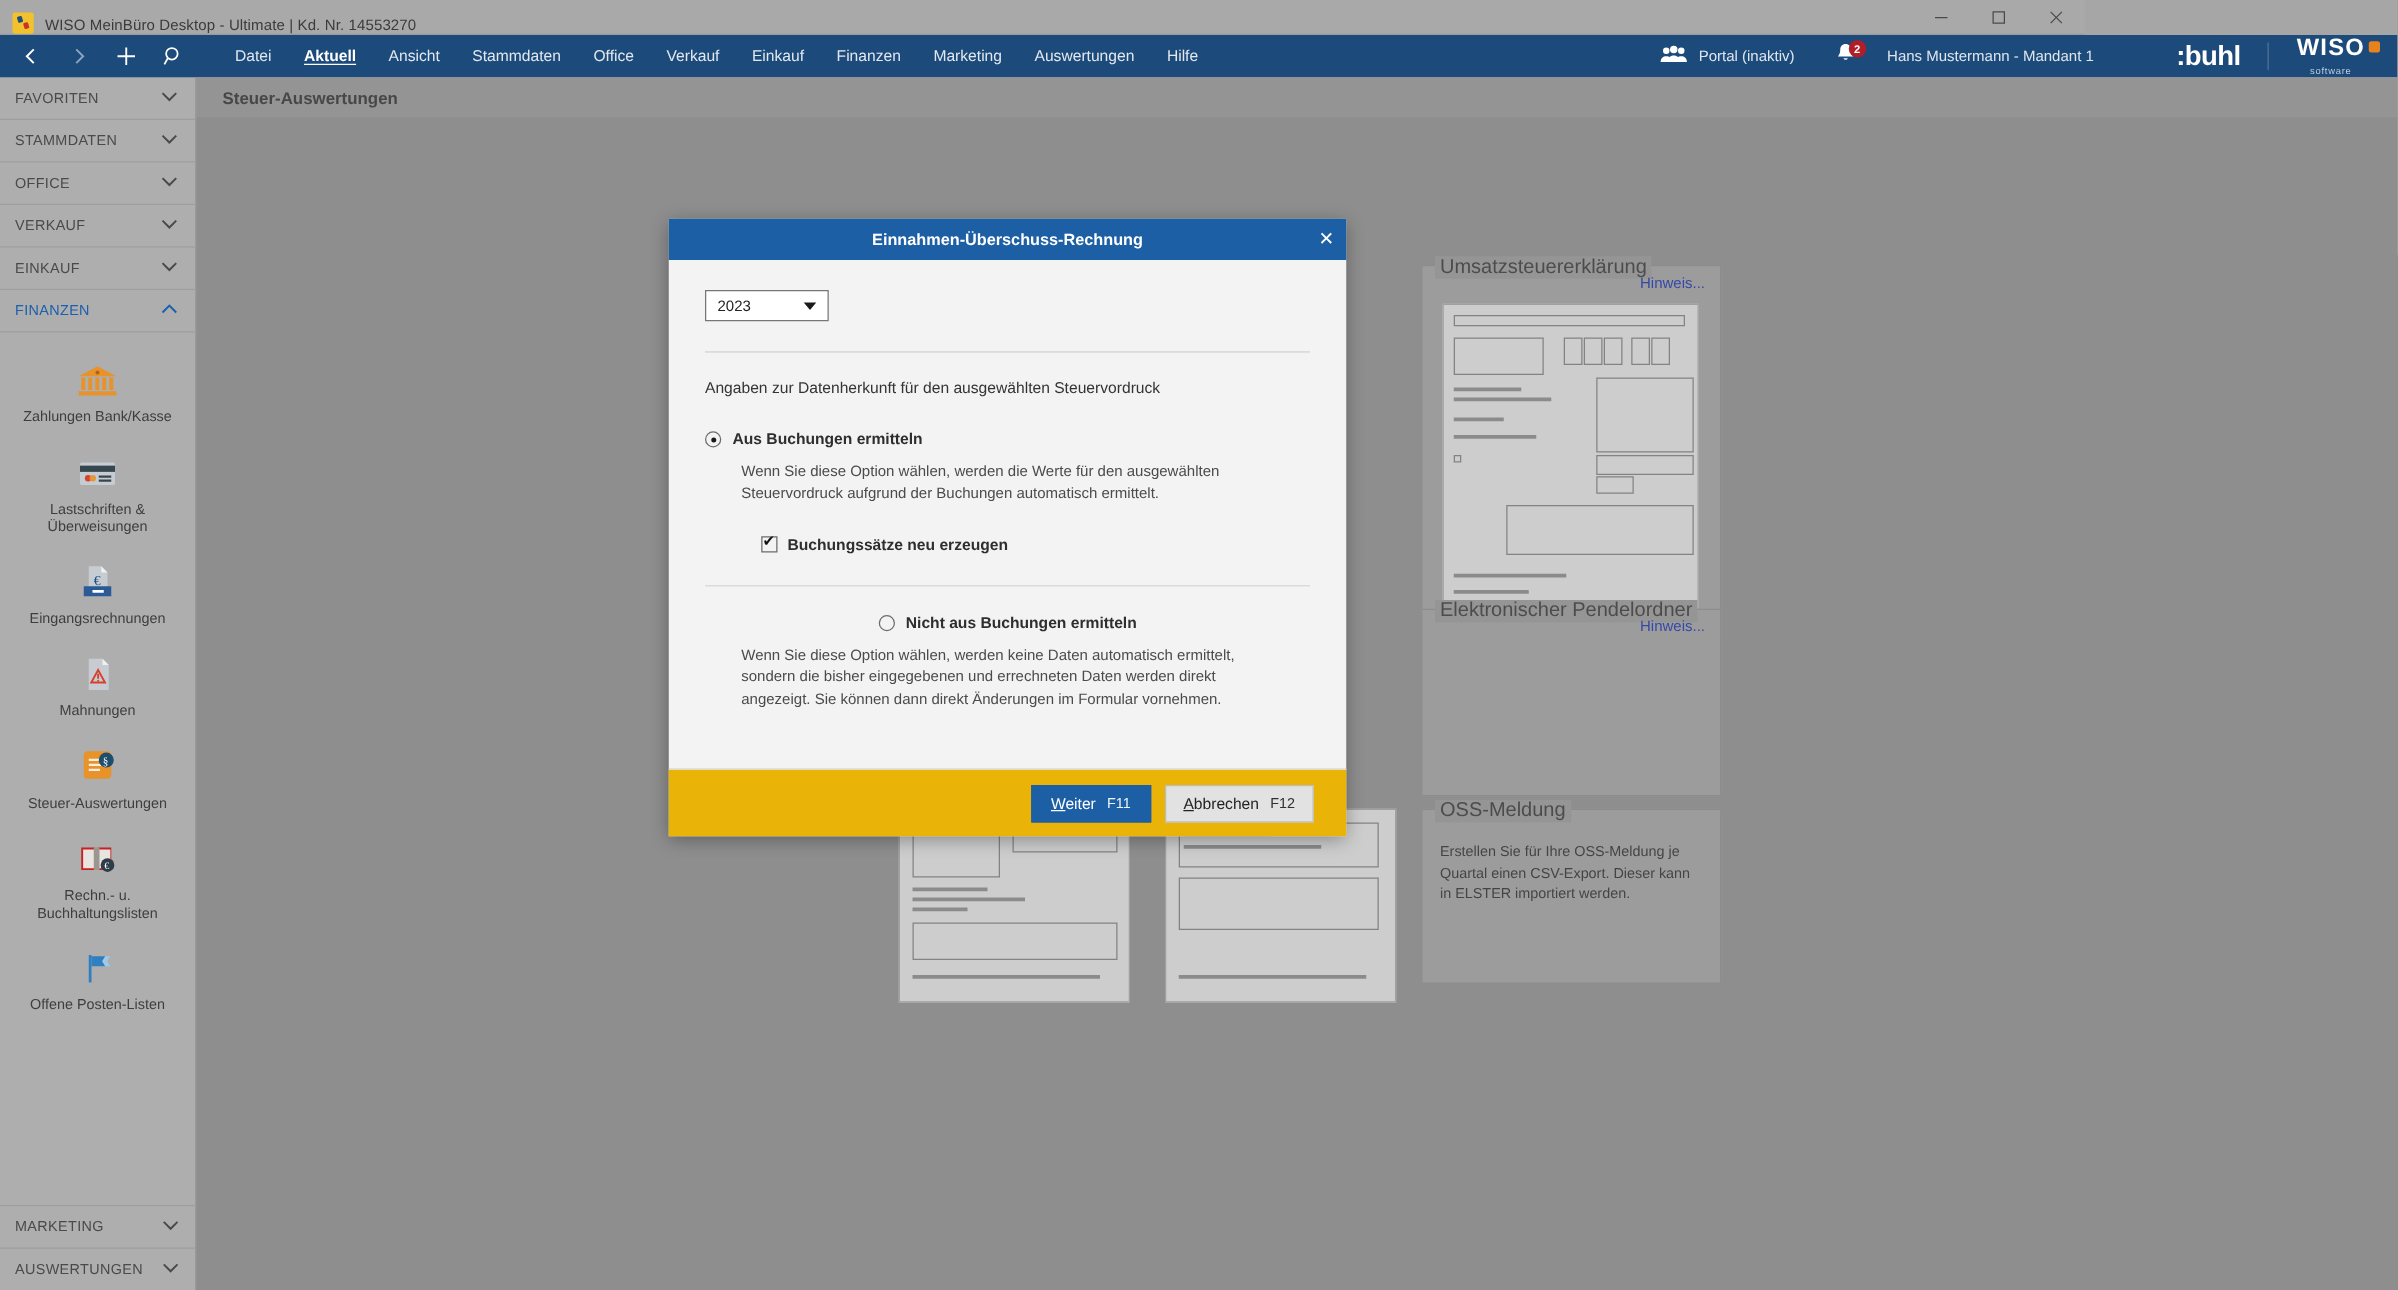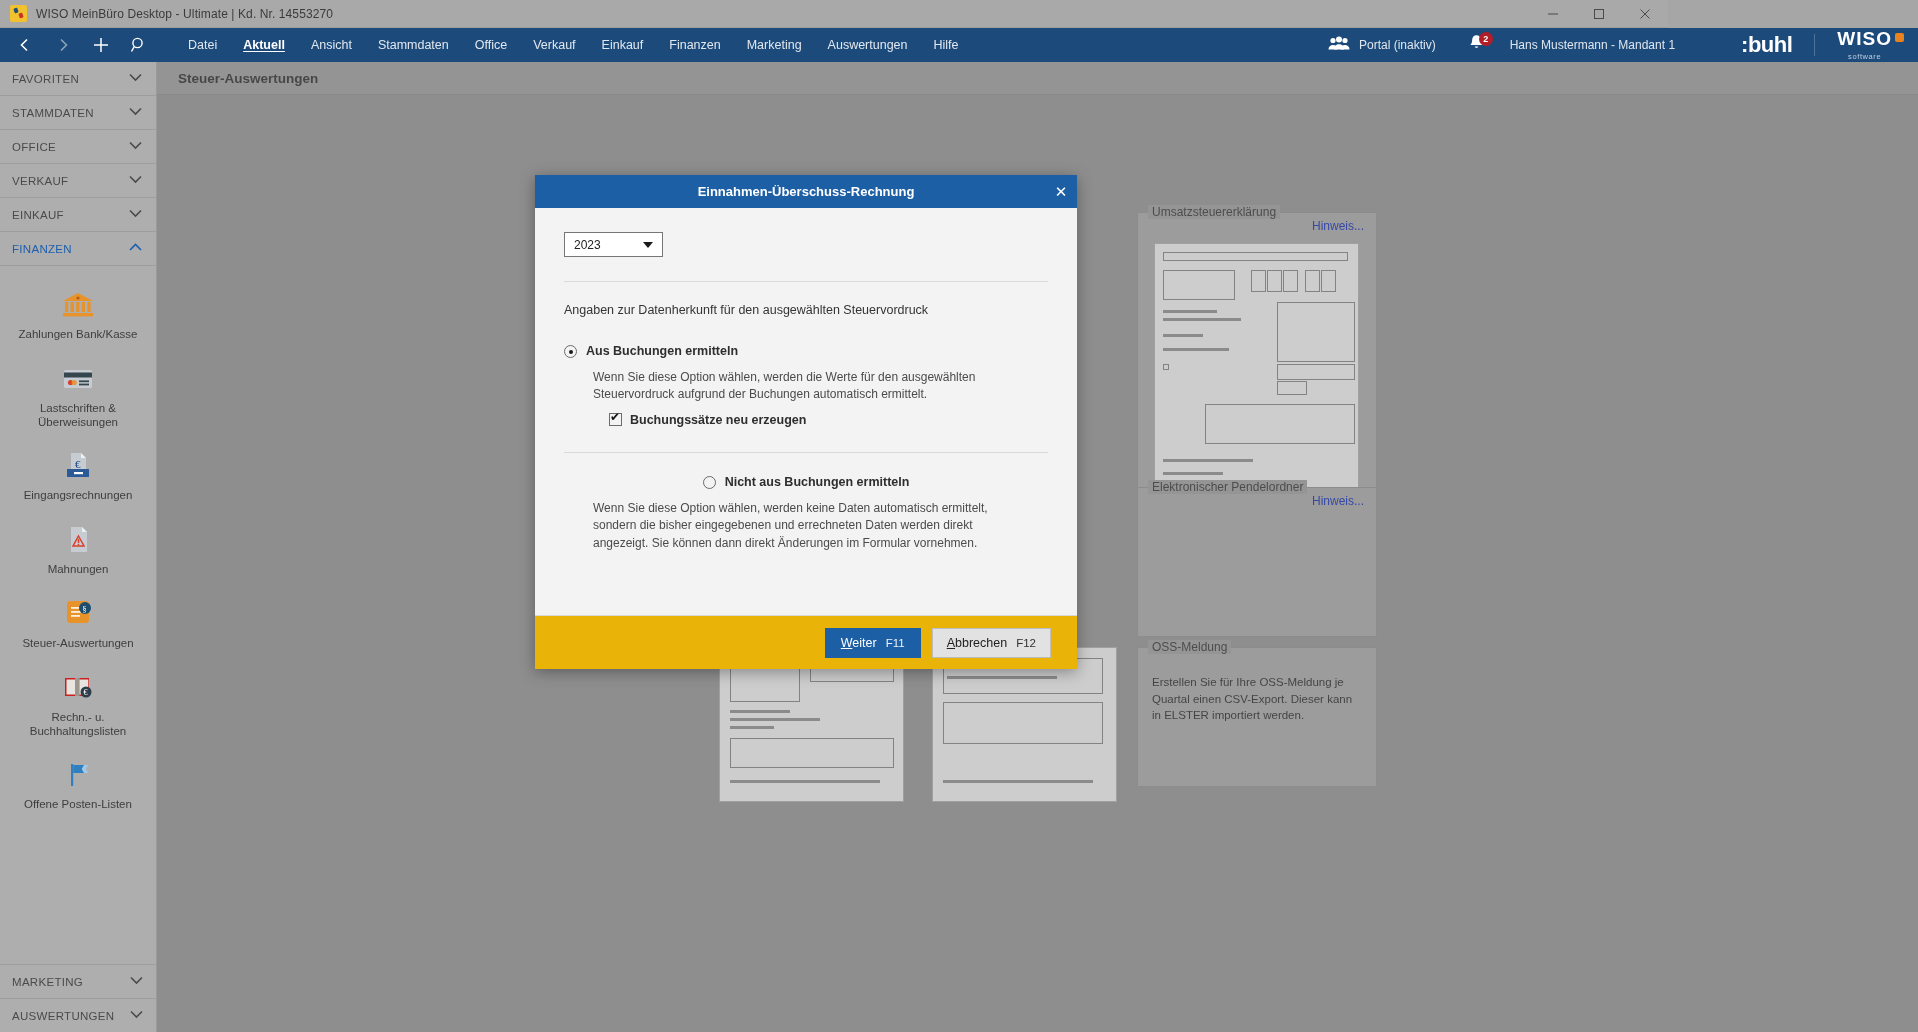--- a/index.html
+++ b/index.html
@@ -7,21 +7,21 @@
     width: 1918px; height: 1032px;
     font-family: "Liberation Sans", sans-serif;
     overflow: hidden;
     background: #a6a6a6;
   }
   #app { position: relative; width: 1918px; height: 1032px; }
 
   
   .titlebar {
     position: absolute; top: 0; left: 0; width: 1668px; height: 28px;
-    background: #a9a9a9; display: flex; align-items: center;
+    background: #a9a9a9; display: flex; align-items: flex-end;
     border-bottom: 1px solid #9c9c9c;
   }
   .title-logo {
     width: 17px; height: 17px; margin-left: 10px; margin-right: 9px;
     background: #f2c12e; border-radius: 2px; position: relative; flex: none;
   }
   .title-logo::before {
     content: ""; position: absolute; left: 4px; top: 3px;
     width: 4px; height: 5px; background: #1f4e79; border-radius: 1px;
     transform: rotate(-18deg);
@@ -97,21 +97,21 @@
     height: 33px; background: #a8a8a8; display: flex; align-items: center;
     padding-left: 21px; border-bottom: 1px solid #9a9a9a;
   }
   .page-title { font-size: 13.5px; font-weight: bold; color: #333; }
 
   
   .cards { position: absolute; top: 60px; left: 520px; width: 1200px; }
   .card {
     position: absolute; background: #b4b4b4; border: 1px solid #9b9b9b;
   }
-  .card-title { position: absolute; font-size: 12px; color: #3a3a3a; background: #a9a9a9; padding: 0 4px; top: -8px; left: 10px; }
+  .card-title { position: absolute; font-size: 16px; color: #3a3a3a; background: #a9a9a9; padding: 0 4px; top: -8px; left: 10px; }
   .hinweis { position: absolute; right: 12px; top: 6px; font-size: 12px; color: #1733c4; }
   .card-body { padding: 26px 14px 12px 14px; font-size: 11.5px; color: #2e2e2e; line-height: 1.45; }
   .preview { background: #fdfdfd; border: 1px solid #b9b9b9; position: relative; overflow: hidden; }
   .pv-box { position: absolute; border: 1px solid #8d8d8d; }
   .pv-txt { position: absolute; background: #9a9a9a; height: 3px; }
 
   
   .overlay { position: absolute; inset: 0; background: rgba(110,110,110,0.34); }
   .modal {
     position: absolute; left: 535px; top: 175px; width: 542px; height: 494px;
@@ -147,21 +147,21 @@
   .radio {
     width: 13px; height: 13px; border-radius: 50%; border: 1px solid #6b6b6b;
     background: #f3f3f3; position: relative; flex: none; margin-top: 1px; margin-right: 9px;
   }
   .radio.sel::after {
     content: ""; position: absolute; left: 3.5px; top: 3.5px;
     width: 4px; height: 4px; border-radius: 50%; background: #1a1a1a;
   }
   .opt-label { font-size: 12.5px; color: #2e2e2e; font-weight: 600; }
   .opt-desc { font-size: 12px; color: #4b4b4b; line-height: 1.45; margin: 11px 0 0 29px; max-width: 420px; }
-  .check-row { display: flex; align-items: center; margin: 9px 0 0 29px; padding-left: 16px; }
+  .check-row { display: flex; align-items: center; margin: 25px 0 0 29px; padding-left: 16px; }
   .checkbox {
     width: 13px; height: 13px; border: 1px solid #6b6b6b; background: #f3f3f3;
     margin-right: 8px; position: relative; flex: none;
   }
   .checkbox.sel::after {
     content: "✔"; position: absolute; left: 0px; top: -3px;
     font-size: 12px; color: #111; line-height: 1;
   }
   .check-label { font-size: 12.5px; color: #2e2e2e; font-weight: 600; }
   .modal-foot {

